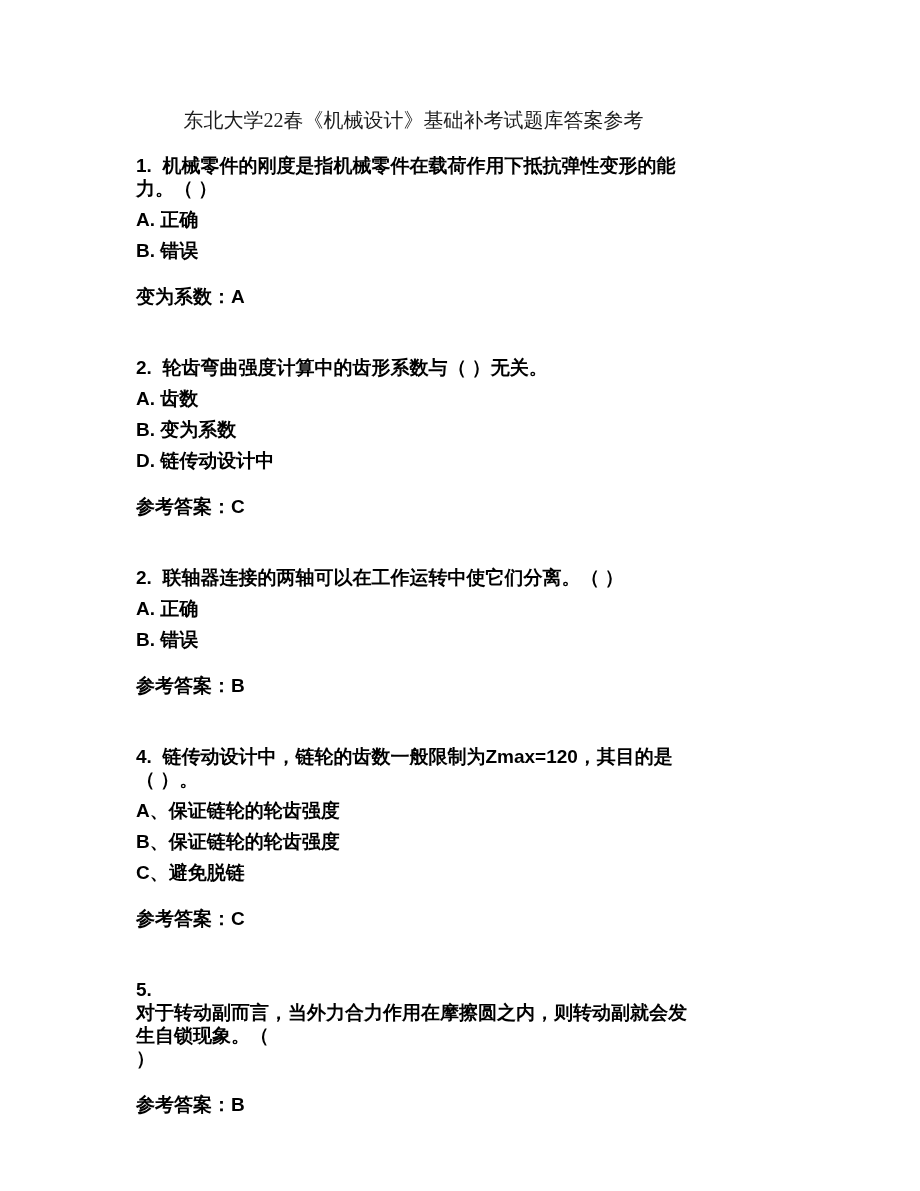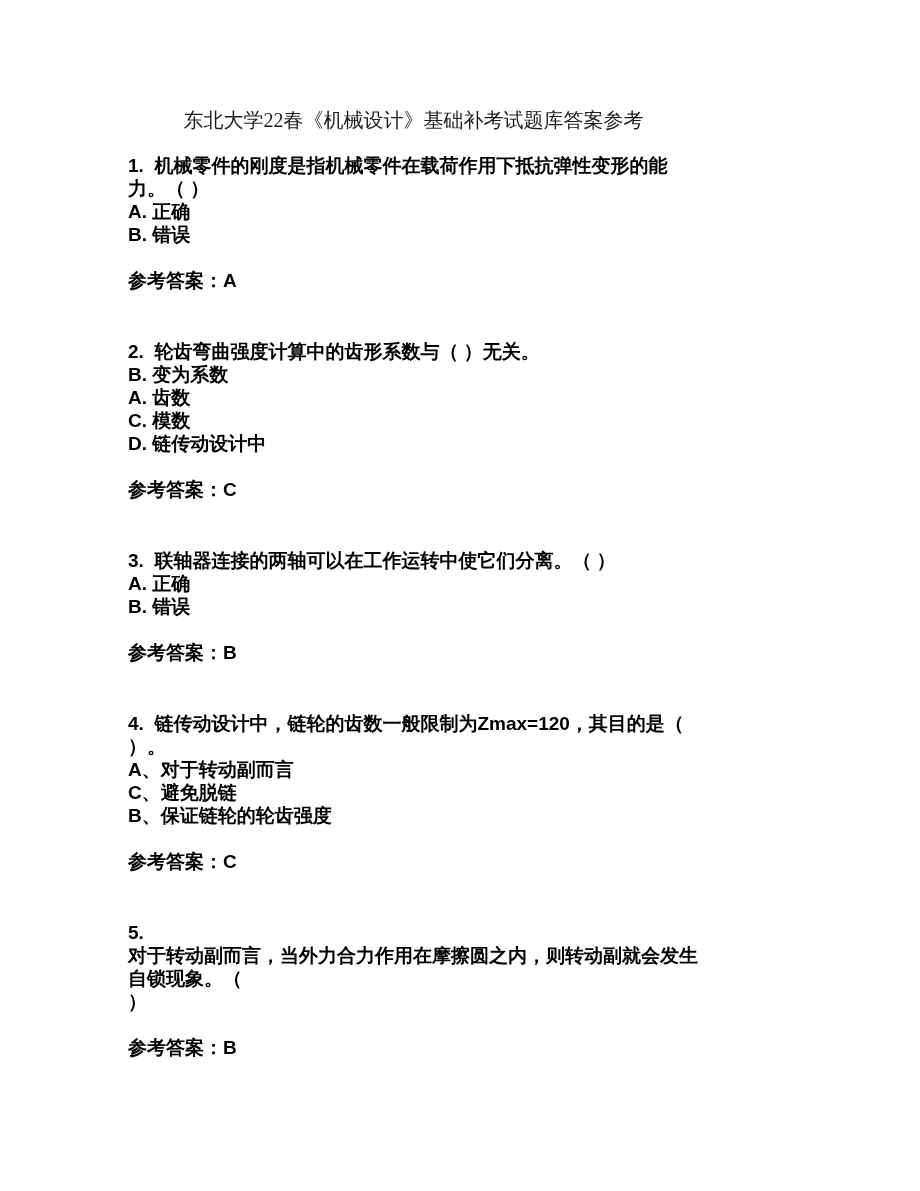--- a/index.html
+++ b/index.html
@@ -29,65 +29,64 @@
   }
   .question-block {
     margin: 0 0 48px 0;
     font-family: "Liberation Sans", "DejaVu Sans", sans-serif;
     font-weight: 600;
     font-size: 19px;
     line-height: 23px;
     color: #000000;
   }
   .question-block p {
-    margin: 0;
+    margin: 8px;
     padding: 0;
   }
   .question-text {
     white-space: pre-wrap;
   }
   .answer-line {
     margin-top: 23px !important;
   }
 </style>
 </head>
 <body>
 
 <div class="page">
 
   <h1 class="doc-title">东北大学22春《机械设计》基础补考试题库答案参考</h1>
 
   <section class="question-block">
     <p class="question-text">1.  机械零件的刚度是指机械零件在载荷作用下抵抗弹性变形的能力。（ ）</p>
     <p class="option-line">A. 正确</p>
     <p class="option-line">B. 错误</p>
-    <p class="answer-line">参考答案：A</p>
+    <p class="answer-line">变为系数：A</p>
   </section>
 
   <section class="question-block">
     <p class="question-text">2.  轮齿弯曲强度计算中的齿形系数与（ ）无关。</p>
+    <p class="option-line">A. 齿数</p>
     <p class="option-line">B. 变为系数</p>
-    <p class="option-line">A. 齿数</p>
-    <p class="option-line">C. 模数</p>
     <p class="option-line">D. 链传动设计中</p>
     <p class="answer-line">参考答案：C</p>
   </section>
 
   <section class="question-block">
-    <p class="question-text">3.  联轴器连接的两轴可以在工作运转中使它们分离。（ ）</p>
+    <p class="question-text">2.  联轴器连接的两轴可以在工作运转中使它们分离。（ ）</p>
     <p class="option-line">A. 正确</p>
     <p class="option-line">B. 错误</p>
     <p class="answer-line">参考答案：B</p>
   </section>
 
   <section class="question-block">
     <p class="question-text">4.  链传动设计中，链轮的齿数一般限制为Zmax=120，其目的是（ ）。</p>
-    <p class="option-line">A、对于转动副而言</p>
+    <p class="option-line">A、保证链轮的轮齿强度</p>
+    <p class="option-line">B、保证链轮的轮齿强度</p>
     <p class="option-line">C、避免脱链</p>
-    <p class="option-line">B、保证链轮的轮齿强度</p>
     <p class="answer-line">参考答案：C</p>
   </section>
 
   <section class="question-block">
     <p class="question-text">5.
 对于转动副而言，当外力合力作用在摩擦圆之内，则转动副就会发生自锁现象。（
 ）</p>
     <p class="answer-line">参考答案：B</p>
   </section>
 

